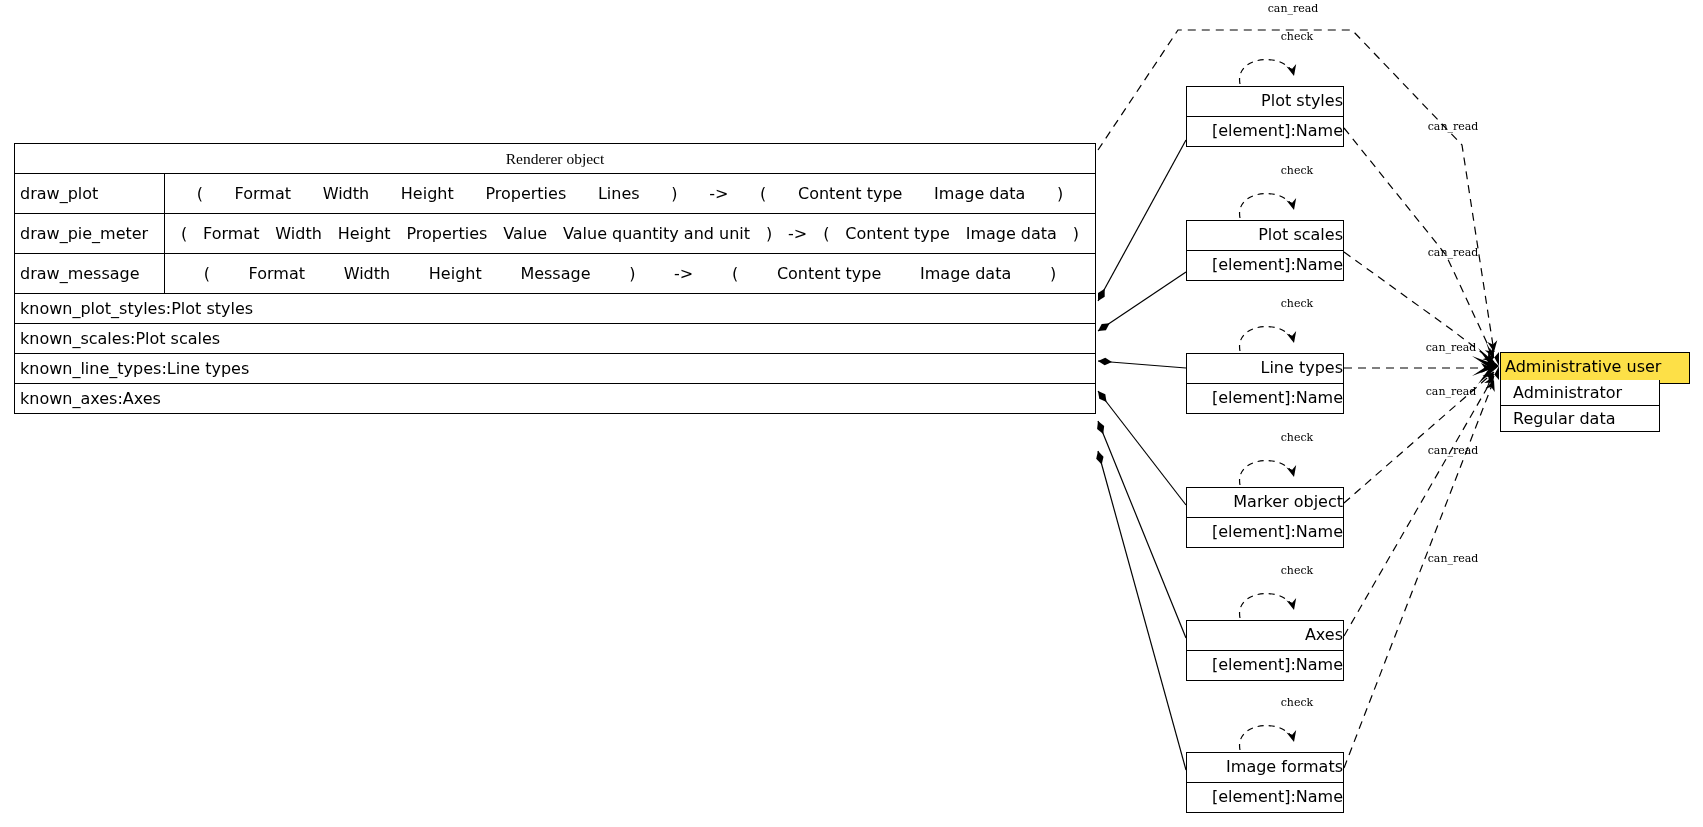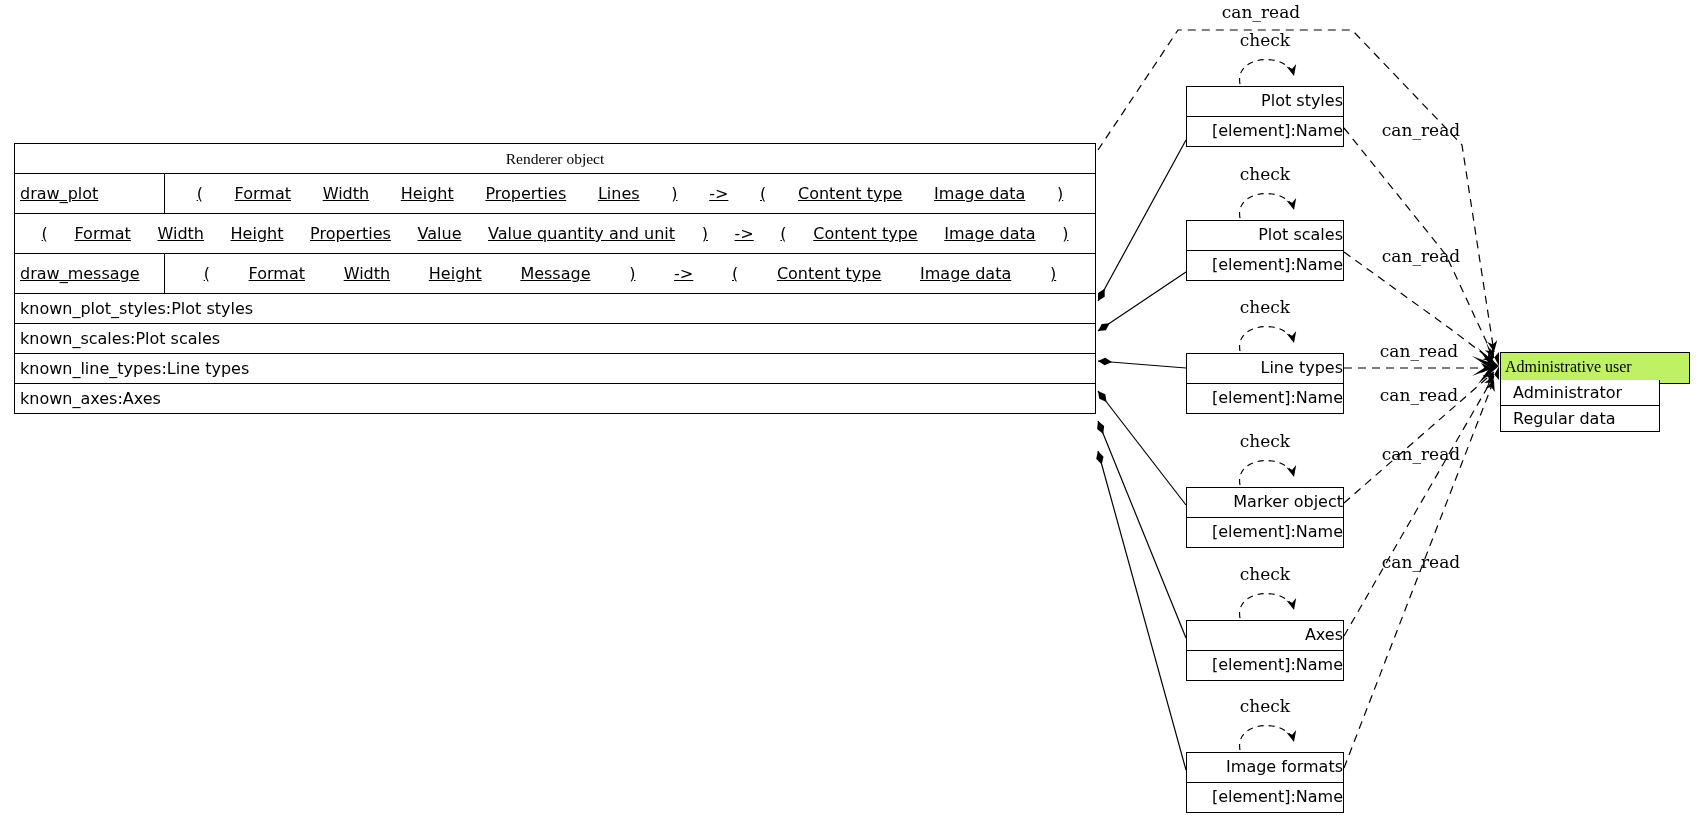--- a/index.html
+++ b/index.html
@@ -14,51 +14,51 @@
   #edges{position:absolute;left:0;top:0;width:1703px;height:827px;}
 
   
   .rtable{
     position:absolute;left:14px;top:143px;width:1082px;
     border:1px solid #000;background:#fff;box-sizing:border-box;
   }
   .rtable .trow{box-sizing:border-box;border-top:1px solid #000;display:flex;align-items:center;}
   .rtable .trow:first-child{border-top:none;font-family:Liberation Serif, serif;}
   .title-row{height:29px;justify-content:center;font-size:15.5px;}
-  .method-row{height:40px;text-decoration:underline;}
+  .method-row{height:40px;}
   .method-name{
     width:150px;flex:0 0 150px;align-self:stretch;display:flex;align-items:center;
     border-right:1px solid #000;padding-left:5px;box-sizing:border-box;
   }
   .method-sig{flex:1;display:flex;justify-content:space-evenly;align-items:center;white-space:nowrap;}
   .attr-row{height:30px;padding-left:5px;}
 
   
   .ebox{
     position:absolute;left:1186px;width:158px;background:#fff;
     border:1px solid #000;box-sizing:border-box;text-align:right;
   }
   .ebox .ebox-title{height:29px;line-height:28px;border-bottom:1px solid #000;}
   .ebox .ebox-attr{height:29px;line-height:28px;}
 
   
   .ubox-title{
     position:absolute;left:1500px;top:352px;width:190px;height:32px;line-height:27px;
-    border:1px solid #000;background:#bef264;box-sizing:border-box;padding-left:4px;font-family:Liberation Serif, serif;
+    border:1px solid #000;background:#fde047;box-sizing:border-box;padding-left:4px;
   }
   .ubox-row{
     position:absolute;left:1500px;width:160px;height:26px;line-height:25px;
     border:1px solid #000;border-top:none;background:#fff;box-sizing:border-box;padding-left:12px;
   }
 
   
   .elabel{
     position:absolute;width:94px;text-align:center;
-    font-family:"DejaVu Serif","Liberation Serif",serif;font-size:17px;
-    background:transparent;white-space:nowrap;
+    font-family:"DejaVu Serif","Liberation Serif",serif;font-size:11px;
+    background:transparent;white-space:nowrap;margin-left:32px;
   }
 </style>
 </head>
 <body>
 
 <div id="canvas">
 
   <svg id="edges" width="1703" height="827" viewBox="0 0 1703 827">
     <defs>
       <marker id="diamond" markerWidth="16" markerHeight="10" refX="1" refY="5" orient="auto" markerUnits="userSpaceOnUse">
@@ -118,20 +118,21 @@
           <span>Lines</span>
           <span>)</span>
           <span>-&gt;</span>
           <span>(</span>
           <span>Content type</span>
           <span>Image data</span>
           <span>)</span>
         </div>
     </div>
     <div class="trow method-row">
+      <div class="method-name">draw_pie_meter</div>
       <div class="method-sig">
           <span>(</span>
           <span>Format</span>
           <span>Width</span>
           <span>Height</span>
           <span>Properties</span>
           <span>Value</span>
           <span>Value quantity and unit</span>
           <span>)</span>
           <span>-&gt;</span>

